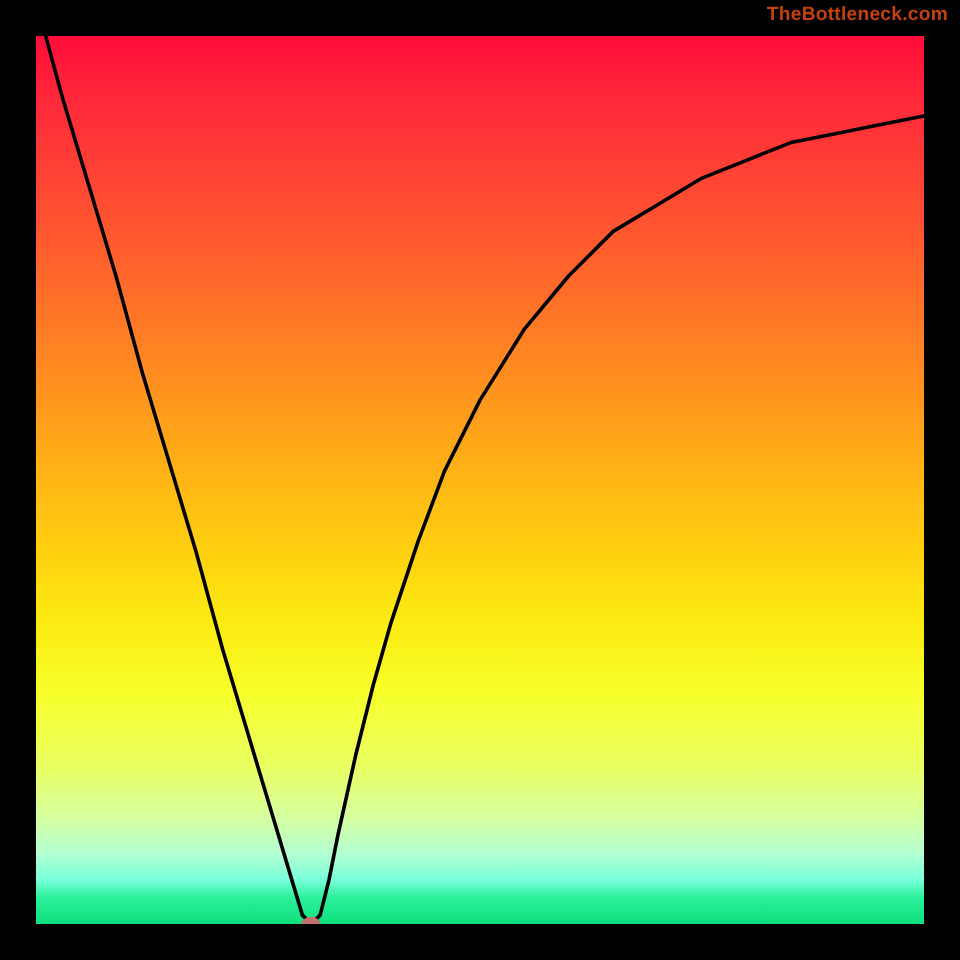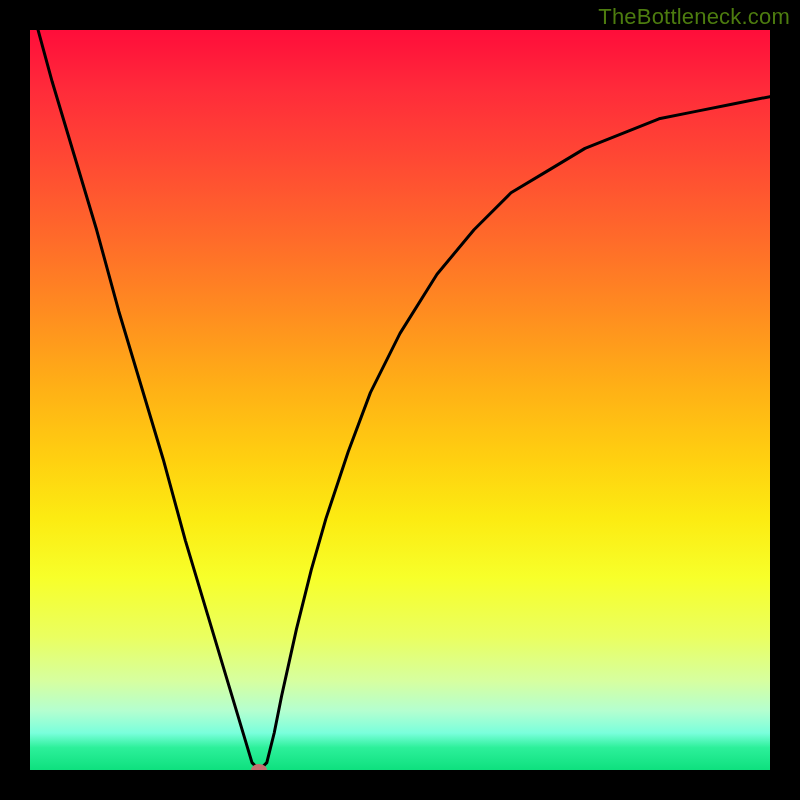--- a/index.html
+++ b/index.html
@@ -14,23 +14,23 @@
   .frame {
     position: relative;
     width: 800px;
     height: 800px;
     background: #000;
   }
   .watermark {
     position: absolute;
     top: 4px;
     right: 10px;
-    color: #4d7c0f;
-    font-size: 22px;
-    font-weight: 400;
+    color: #c2410c;
+    font-size: 16px;
+    font-weight: 700;
     letter-spacing: 0.2px;
     z-index: 10;
   }
   .plot-area {
     position: absolute;
     left: 30px;
     top: 30px;
     width: 740px;
     height: 740px;
     overflow: hidden;

